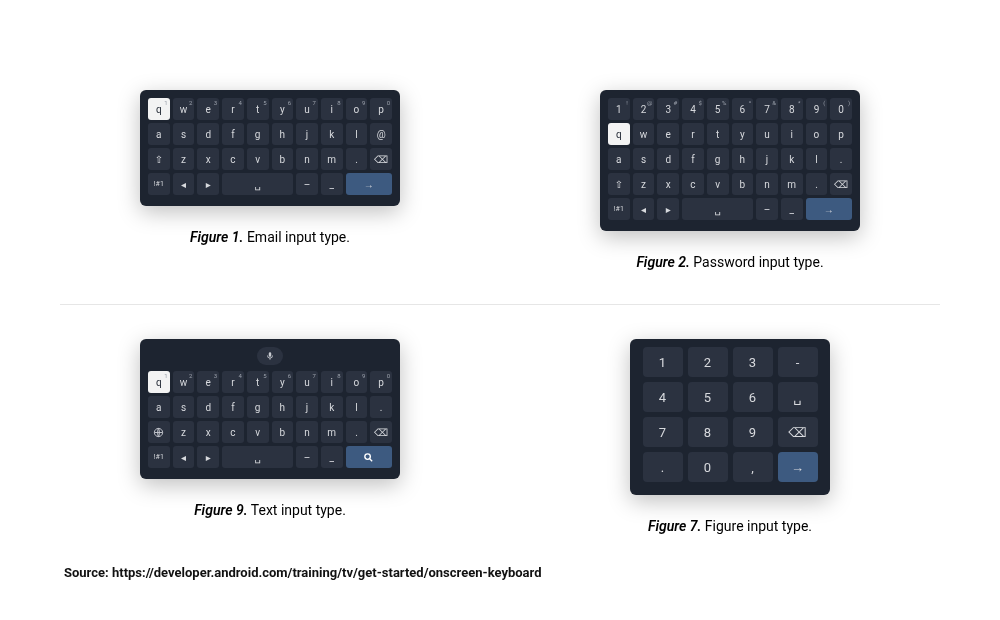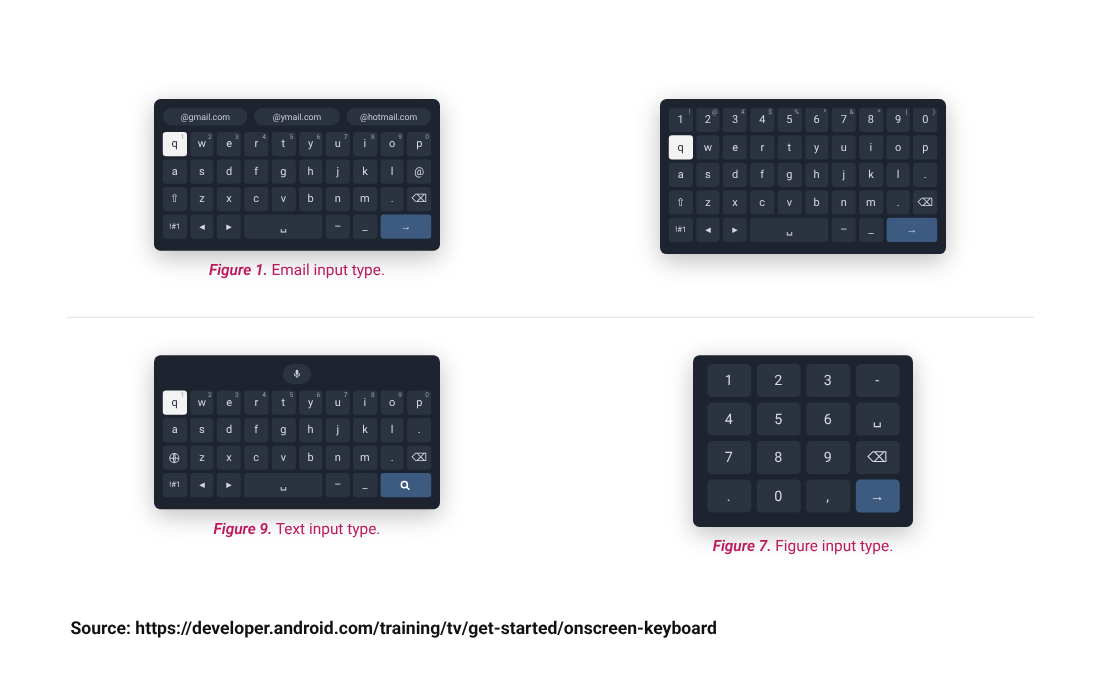--- a/index.html
+++ b/index.html
@@ -1,53 +1,48 @@
 <!DOCTYPE html>
 <html><head>
 <meta charset="utf-8">
 <style>
   html,body{margin:0;padding:0;width:1000px;height:620px;background:#fff;font-family:-apple-system,BlinkMacSystemFont,"Segoe UI",Roboto,sans-serif;color:#333;}
   .page{position:relative;width:1000px;height:620px;box-sizing:border-box;padding:40px 60px;}
   .grid{display:grid;grid-template-columns:1fr 1fr;grid-template-rows:auto auto;gap:30px 40px;justify-items:center;margin-top:50px;}
   .divider{grid-column:1/-1;height:1px;width:100%;background:#e6e6e6;margin:4px 0;}
   .panel{width:260px;display:flex;flex-direction:column;align-items:center;}
-  .caption{margin-top:10px;font-size:14px;color:#be185d;}
+  .caption{margin-top:23px;font-size:14px;color:#000000;}
   .caption em{font-style:italic;font-weight:600;}
   .kbd{background:#1d2430;border-radius:6px;box-shadow:0 6px 22px rgba(0,0,0,.25);padding:8px;width:260px;box-sizing:border-box;}
   .kbd.small{width:200px;}
   .sugrow{display:flex;gap:6px;margin-bottom:6px;justify-content:center;}
   .sug{flex:1;background:#2b3240;border-radius:14px;color:#c9ccd2;font-size:8px;display:flex;align-items:center;justify-content:center;height:16px;}
   .microw{display:flex;justify-content:center;margin-bottom:6px;}
   .micb{width:26px;height:18px;background:#2b3240;border-radius:10px;display:flex;align-items:center;justify-content:center;color:#c9ccd2;font-size:10px;}
   .row{display:flex;gap:3px;margin-bottom:3px;justify-content:center;}
   .key{width:22px;height:22px;background:#2b3240;border-radius:3px;display:flex;align-items:center;justify-content:center;color:#d7d9dd;font-size:10px;position:relative;}
   .key.sel{background:#f3f3f3;color:#1d2430;}
   .key.wide{width:47px;}
   .key.action{background:#3d5a80;}
   .key .sup{position:absolute;top:1px;right:2px;font-size:6px;color:#9aa0aa;}
   .key.small{font-size:7px;}
   .numkey{width:40px;height:30px;background:#2b3240;border-radius:4px;display:flex;align-items:center;justify-content:center;color:#d7d9dd;font-size:13px;}
   .numkey.action{background:#3d5a80;}
   .nrow{display:flex;gap:5px;margin-bottom:5px;justify-content:center;}
-  .source{position:absolute;left:64px;bottom:40px;font-size:16px;font-weight:700;color:#111;}
+  .source{position:absolute;left:64px;bottom:40px;font-size:13px;font-weight:700;color:#111;}
   svg{display:block;}
 </style>
 </head>
 <body>
 
 <div class="page">
   <div class="grid">
 
     <div class="panel">
       <div class="kbd">
-        <div class="sugrow">
-          <div class="sug">@gmail.com</div>
-          <div class="sug">@ymail.com</div>
-          <div class="sug">@hotmail.com</div>
-        </div>
         <div class="row">
           <div class="key sel">
               <span>q</span>
               <span class="sup">1</span>
             </div>
           <div class="key">
               <span>w</span>
               <span class="sup">2</span>
             </div>
           <div class="key">
@@ -203,20 +198,21 @@
         <div class="row">
           <div class="key small">!#1</div>
           <div class="key">◂</div>
           <div class="key">▸</div>
           <div class="key" style="width:72px">␣</div>
           <div class="key">–</div>
           <div class="key">_</div>
           <div class="key action wide">→</div>
         </div>
       </div>
+      <div class="caption"><em>Figure 2.</em><span> Password input type.</span></div>
     </div>
 
     <div class="divider"></div>
 
     <div class="panel">
       <div class="kbd">
         <div class="microw">
           <div class="micb">
             <svg viewBox="0 0 24 24" width="10" height="10" fill="#c9ccd2">
                 <path d="M12 14a3 3 0 0 0 3-3V6a3 3 0 0 0-6 0v5a3 3 0 0 0 3 3zm5-3a5 5 0 0 1-10 0H5a7 7 0 0 0 6 6.92V21h2v-3.08A7 7 0 0 0 19 11z"></path>

